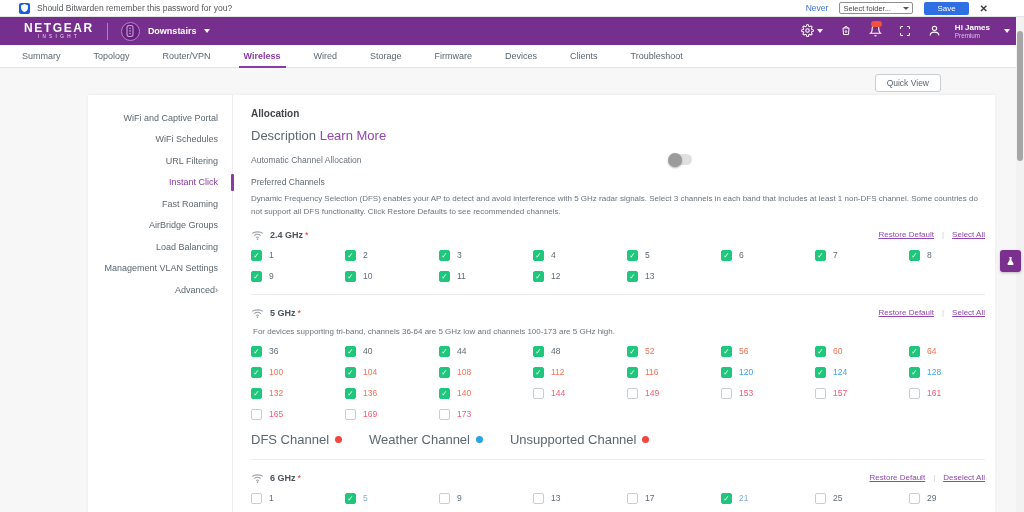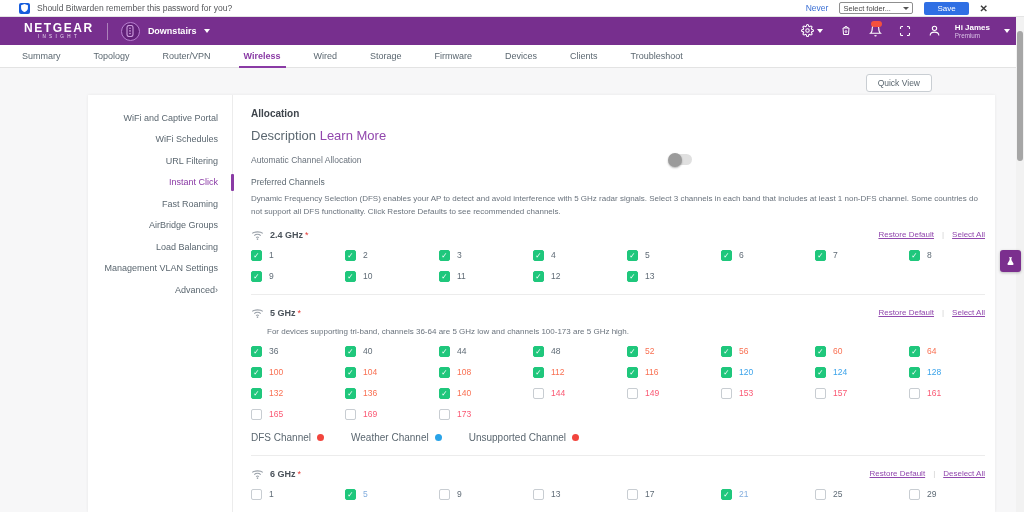--- a/index.html
+++ b/index.html
@@ -48,21 +48,21 @@
   
   .tab-bar { position:absolute; top:45px; left:0; right:0; height:23px; background:#fff;
     border-bottom:1px solid #e3e3e3; display:flex; align-items:stretch; padding-left:22px; gap:33px; }
   .tab { font-size:9px; color:#5b6770; display:flex; align-items:center; position:relative; cursor:pointer; white-space:nowrap; }
   .tab.active { color:#8a3ba5; font-weight:bold; }
   .tab.active::after { content:''; position:absolute; bottom:-1px; left:-5px; right:-5px;
     height:2px; background:#8a3ba5; }
 
   
   .content { position:absolute; top:68px; left:0; right:0; bottom:0; background:#f7f7f8; }
-  .quick-view { position:absolute; top:6px; right:92px; background:#fff; border:1px solid #c9ced3;
+  .quick-view { position:absolute; top:6px; right:83px; background:#fff; border:1px solid #c9ced3;
     border-radius:3px; font-size:8.5px; color:#5b6770; padding:3px 11px; cursor:pointer; }
   .card { position:absolute; top:27px; left:88px; width:907px; bottom:0; background:#fff;
     box-shadow:0 0 3px rgba(0,0,0,.07); display:flex; }
 
   .sidebar { width:145px; border-right:1px solid #ececec; padding-top:12px; flex:0 0 auto; }
   .side-item { height:21.5px; display:flex; align-items:center; justify-content:flex-end;
     padding-right:14px; font-size:9px; color:#5b6770; position:relative; cursor:pointer; white-space:nowrap; }
   .side-item.active { color:#8a3ba5; }
   .side-item.active::after { content:''; position:absolute; right:-2px; top:2px; bottom:2px;
     width:3px; background:#8a3ba5; border-radius:1px; }
@@ -80,34 +80,34 @@
   .pref-label { font-size:8.5px; color:#5b6770; margin-bottom:6px; }
   .dfs-desc { font-size:8px; line-height:1.6; color:#6a737d; margin-bottom:10px; }
 
   .band-header { display:flex; align-items:center; margin-bottom:9px; }
   .wifi-icon { margin-right:6px; display:flex; }
   .band-name { font-size:9px; font-weight:bold; color:#4a525a; }
   .req-star { color:#e53935; margin-left:2px; font-size:9px; }
   .band-actions { margin-left:auto; font-size:8px; display:flex; align-items:center; }
   .band-link { color:#9147ad; text-decoration:underline; cursor:pointer; }
   .action-sep { color:#cfcfcf; margin:0 8px; }
-  .band-note { font-size:8px; color:#6a737d; margin:-1px 16px 10px; }
+  .band-note { font-size:8px; color:#6a737d; margin:-1px 2px 10px; }
 
   .channel-grid { display:grid; grid-template-columns:repeat(8, 94px); row-gap:10px; margin-bottom:12px; }
   .chan { display:flex; align-items:center; gap:7px; cursor:pointer; }
   .cb { width:11px; height:11px; border:1px solid #c8cdd2; border-radius:2px; background:#fff;
     display:flex; align-items:center; justify-content:center; font-size:7.5px; color:#fff; flex:0 0 auto; }
   .cb.on { background:#1fc77c; border-color:#1fc77c; }
   .chan-label { font-size:8.5px; }
   .t-normal { color:#5f6b76; } .t-dfs { color:#f97052; } .t-weather { color:#3ba3ea; }
   .t-unsupported { color:#fa5873; } .t-psc { color:#84aede; }
   .band-6ghz .channel-grid { row-gap:7px; }
 
   .divider { border:none; border-top:1px solid #ececec; margin:0 0 12px; }
-  .legend { display:flex; gap:27px; align-items:flex-end; font-size:10px; color:#5b6770; margin-bottom:12px; }
+  .legend { display:flex; gap:27px; align-items:flex-end; font-size:13px; color:#5b6770; margin-bottom:12px; }
   .legend-item { display:flex; align-items:center; }
   .legend-dot { width:7px; height:7px; border-radius:50%; margin-left:6px; }
 
   
   .scroll-track { position:absolute; top:17px; right:0; width:8px; bottom:0; background:#f2f2f2; }
   .scroll-thumb { position:absolute; top:14px; left:1px; width:6px; height:130px; background:#a6a6a6; border-radius:3px; }
   .flask-btn { position:absolute; top:250px; right:3px; width:21px; height:22px; background:#7b2f8e;
     border-radius:3px; display:flex; align-items:center; justify-content:center; cursor:pointer; z-index:8;
     box-shadow:0 1px 3px rgba(0,0,0,.25); }
 </style>

